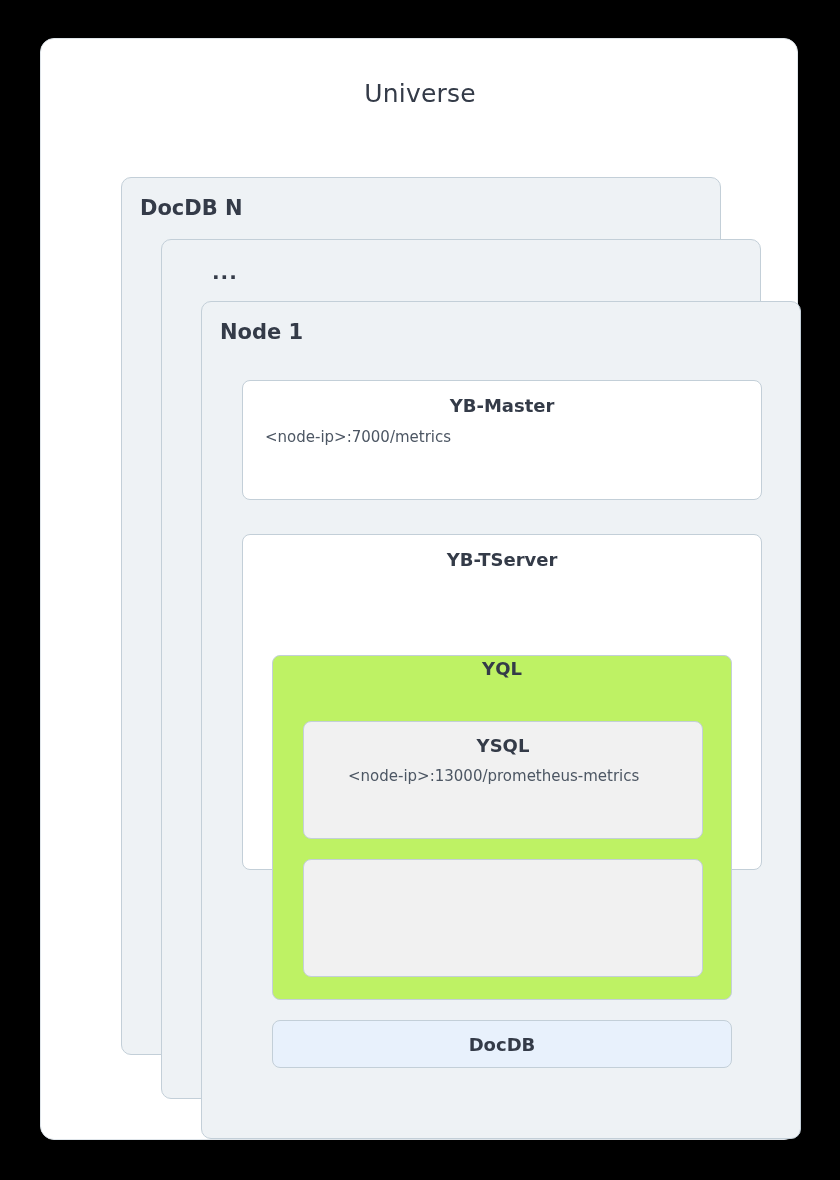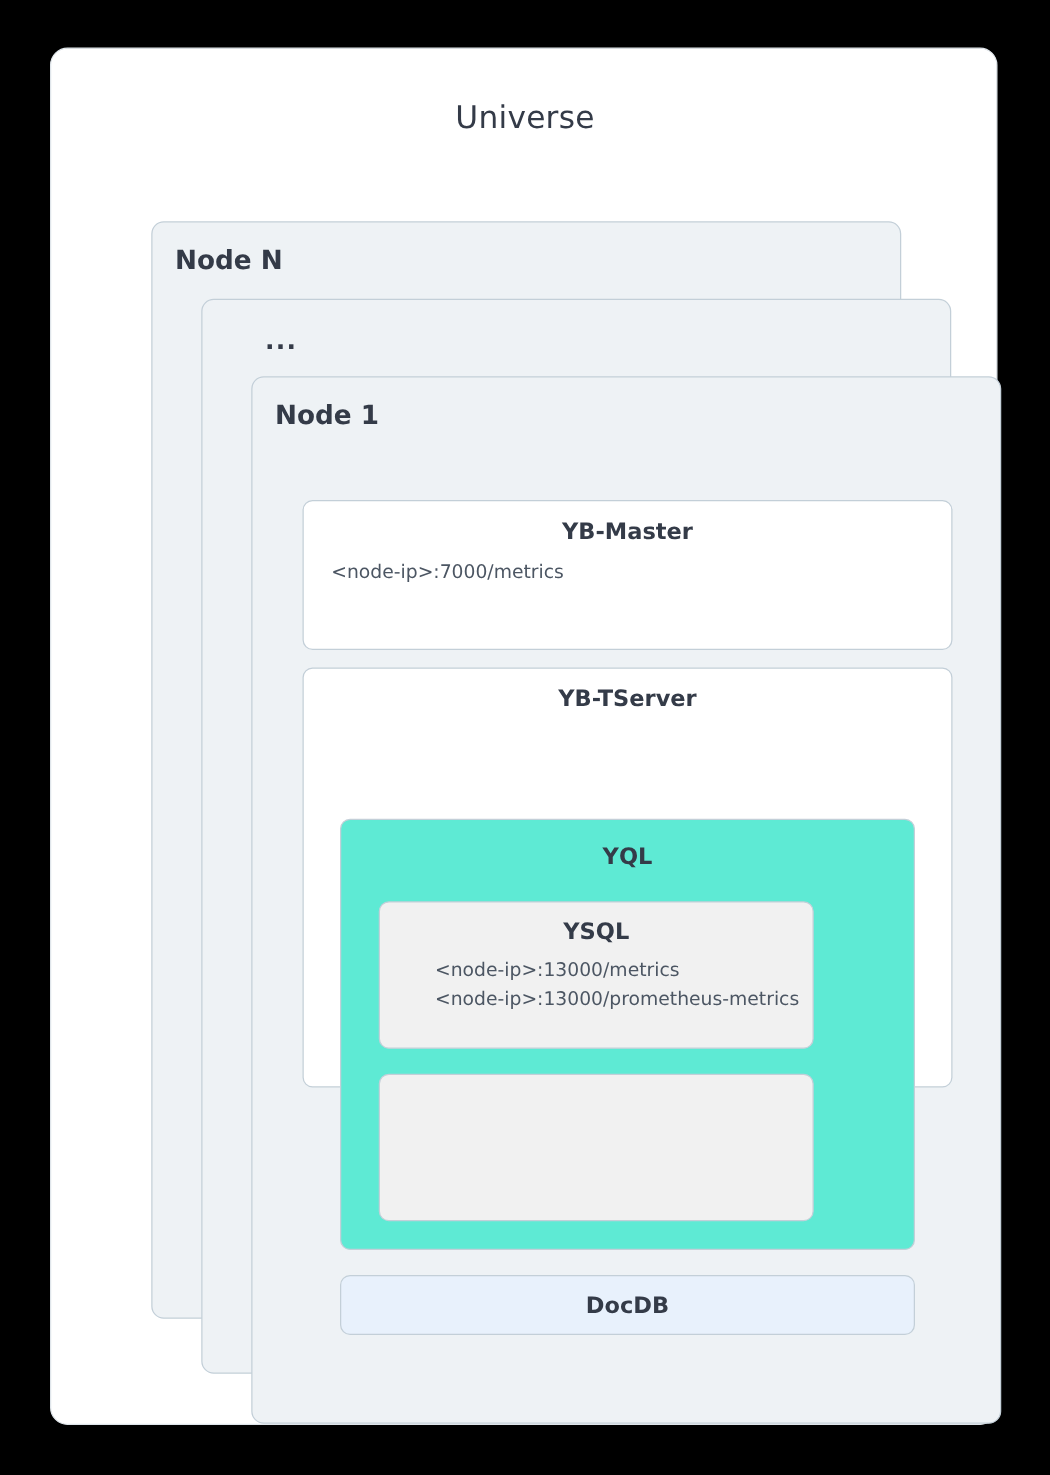--- a/index.html
+++ b/index.html
@@ -109,21 +109,20 @@
 
   
   .yb-master {
     left: 40px;
     top: 78px;
     width: 520px;
     height: 120px;
     background: #ffffff;
     border: 1px solid #c3cfd8;
     padding: 14px 22px;
-    margin-top: 20px;
   }
   .yb-master .comp-title { margin-bottom: 10px; }
 
   
   .yb-tserver {
     left: 40px;
     top: 232px;
     width: 520px;
     height: 336px;
     background: #ffffff;
@@ -131,30 +130,30 @@
     padding: 14px 22px;
   }
   .yb-tserver .comp-title { margin-bottom: 10px; }
 
   
   .yql {
     left: 70px;
     top: 353px;
     width: 460px;
     height: 345px;
-    background: #5eead4;
-    border: 1px solid #c3cfd8;
-    padding: 19px 0 0 0;
+    background: #bef264;
+    border: 1px solid #c3cfd8;
+    padding: 2px 0 0 0;
   }
   .yql > .comp-title { margin-bottom: 8px; }
 
   
   .ysql, .ycql {
     left: 30px;
-    width: 348px;
+    width: 400px;
     height: 118px;
     background: #f1f1f1;
     border: 1px solid #c3cfd8;
     padding: 13px 22px;
   }
   .ysql { top: 65px; }
   .ycql { top: 203px; }
   .ysql .comp-title, .ycql .comp-title { margin-bottom: 9px; }
   .ysql .comp-lines, .ycql .comp-lines { padding-left: 22px; }
 
@@ -173,21 +172,21 @@
   .docdb .comp-title { margin: 0; }
 </style>
 </head>
 <body>
 
 <div class="universe-card">
 
   <div class="universe-title">Universe</div>
 
   <div class="node-card node-n">
-    <div class="node-label">Node N</div>
+    <div class="node-label">DocDB N</div>
   </div>
 
   <div class="node-card node-mid">
     <div class="node-ellipsis">...</div>
   </div>
 
   <div class="node-card node-1">
 
     <div class="node-label">Node 1</div>
 
@@ -201,21 +200,20 @@
     <div class="comp-box yb-tserver">
       <div class="comp-title">YB-TServer</div>
     </div>
 
     <div class="comp-box yql">
       <div class="comp-title">YQL</div>
 
       <div class="comp-box ysql">
         <div class="comp-title">YSQL</div>
         <div class="comp-lines">
-          <span class="comp-line">&lt;node-ip&gt;:13000/metrics</span>
           <span class="comp-line">&lt;node-ip&gt;:13000/prometheus-metrics</span>
         </div>
       </div>
 
       <div class="comp-box ycql">
       </div>
     </div>
 
     <div class="comp-box docdb">
       <div class="comp-title">DocDB</div>

